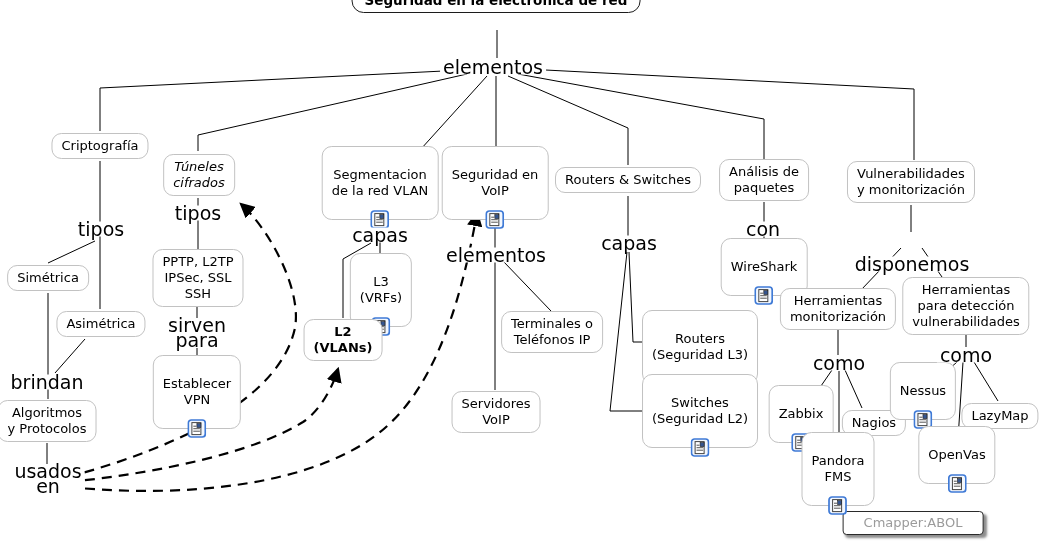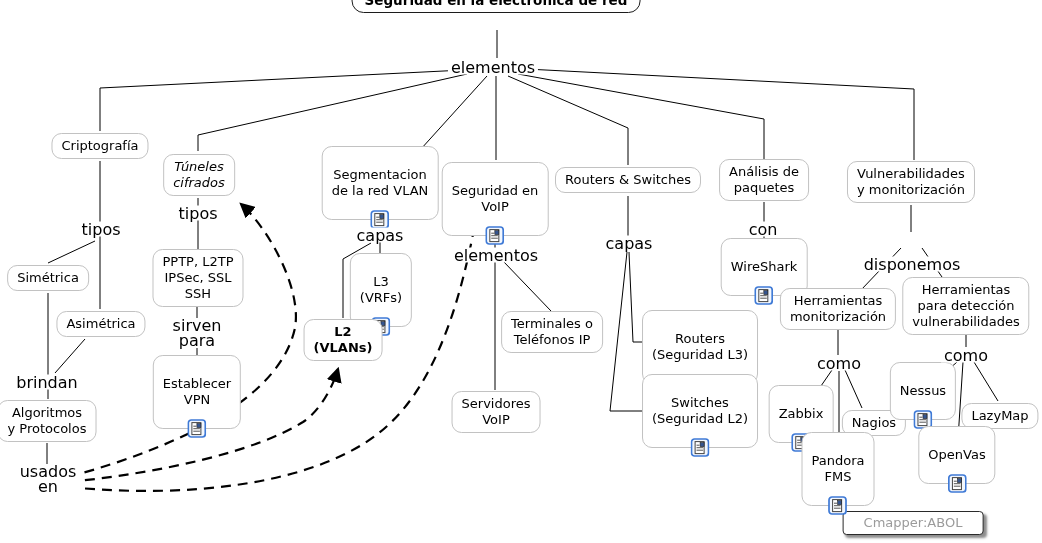--- a/index.html
+++ b/index.html
@@ -17,21 +17,21 @@
   .node.title{
     border:1.8px solid #1c1c1c;border-radius:12px;font-weight:bold;
     font-size:13.5px;padding:4px 12px;z-index:3;
   }
   .node.signature{
     border:1.5px solid #2a2a2a;border-radius:4px;color:#9b9b9b;
     box-shadow:2.5px 3px 2.5px rgba(0,0,0,0.45);padding:3px 20px;text-align:right;
   }
   .ll{
     position:absolute;z-index:3;transform:translate(-50%,-50%);
-    background:#fff;padding:0 3px;font-size:16px;line-height:15px;color:#000;
+    background:#fff;padding:0 3px;font-size:19px;line-height:15px;color:#000;
     text-align:center;white-space:pre-line;
   }
   .ricon{
     position:absolute;z-index:4;left:50%;bottom:-10px;transform:translateX(-50%);
     width:19px;height:19px;display:block;cursor:pointer;
   }
   .ricon svg{display:block;}
 </style>
 </head>
 <body>
@@ -137,21 +137,21 @@
   <div class="node" style="left:381px;top:290px;">
     <span>L3
 (VRFs)</span>
     <span class="ricon"><svg width="19" height="19">
           <use href="#resicon"></use>
         </svg></span>
   </div>
   <div class="node" style="left:343px;top:340px;font-weight:bold;">L2
 (VLANs)</div>
 
-  <div class="node" style="left:495px;top:183px;margin-top:16px;">
+  <div class="node" style="left:495px;top:183px;">
     <span>Seguridad en
 VoIP</span>
     <span class="ricon"><svg width="19" height="19">
           <use href="#resicon"></use>
         </svg></span>
   </div>
   <div class="node" style="left:552px;top:332px;">Terminales o
 Teléfonos IP</div>
   <div class="node" style="left:496px;top:412px;">Servidores
 VoIP</div>

